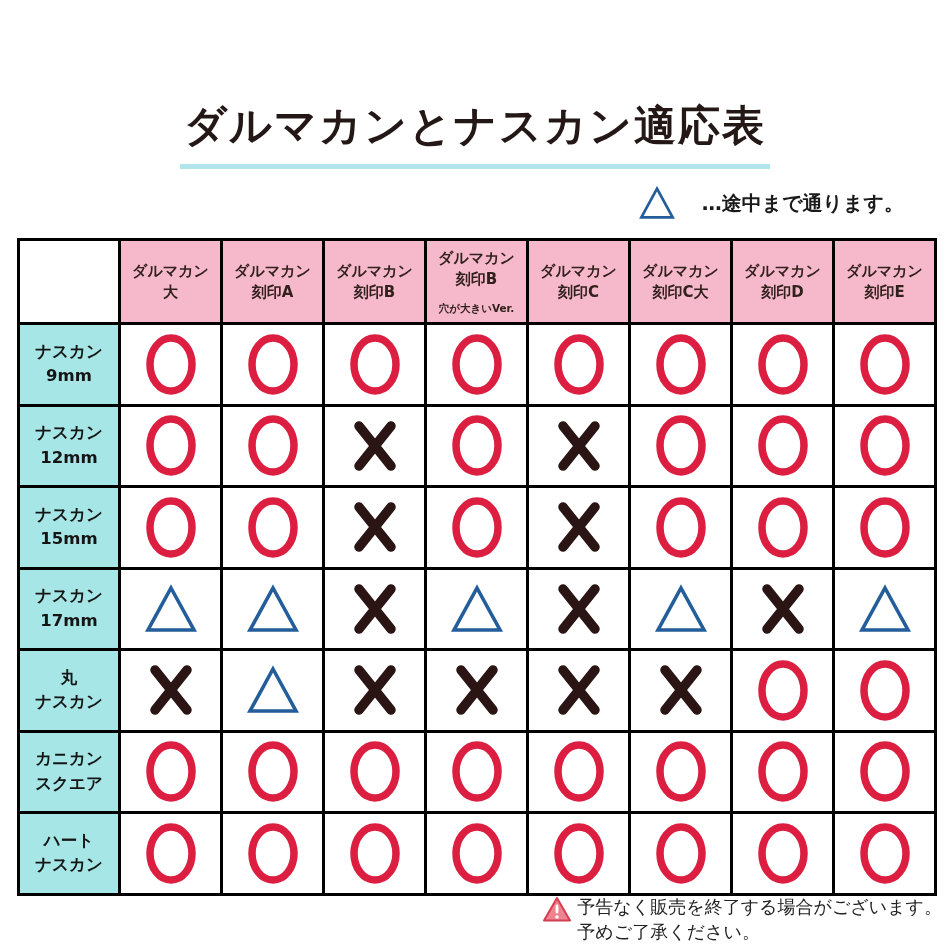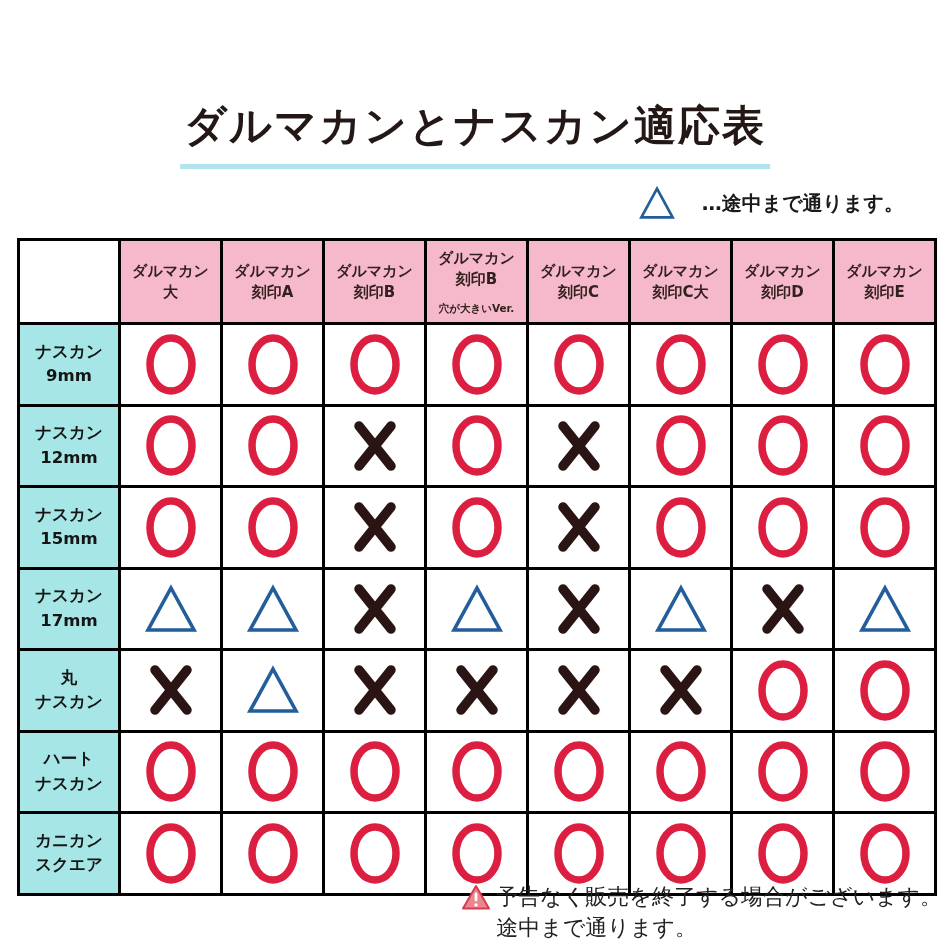--- a/index.html
+++ b/index.html
@@ -35,21 +35,21 @@
   }
   th.col-head .note{display:block;font-size:10.5px;line-height:1.1;margin-top:13px;}
   th.row-head{
     background:#a6e6e6;color:#151515;font-weight:bold;font-size:16.5px;line-height:1.5;
   }
   td.mark-cell{background:#ffffff;}
   td.mark-cell svg{display:block;margin:0 auto;}
   .footer{
     position:absolute;right:8px;bottom:6px;
     display:flex;align-items:flex-start;gap:5px;
-    font-size:22px;color:#222222;
+    font-size:18px;color:#222222;
   }
   .footer .warn-icon{margin-top:2px;flex:0 0 auto;}
   .footer .lines{line-height:1.4;white-space:nowrap;}
 </style>
 </head>
 <body>
 
 <h1 class="page-title">ダルマカンとナスカン適応表</h1>
 
 <div class="legend">
@@ -296,64 +296,64 @@
             <ellipse cx="26" cy="31.5" rx="21" ry="26.5" fill="none" stroke="#dc1e41" stroke-width="7.5"></ellipse>
           </svg>
         </td>
         <td class="mark-cell">
           <svg width="52" height="63" viewBox="0 0 52 63">
             <ellipse cx="26" cy="31.5" rx="21" ry="26.5" fill="none" stroke="#dc1e41" stroke-width="7.5"></ellipse>
           </svg>
         </td>
       </tr>
       <tr class="data-row">
+        <th class="row-head">カニカン<br>スクエア</th>
+        <td class="mark-cell">
+          <svg width="52" height="63" viewBox="0 0 52 63">
+            <ellipse cx="26" cy="31.5" rx="21" ry="26.5" fill="none" stroke="#dc1e41" stroke-width="7.5"></ellipse>
+          </svg>
+        </td>
+        <td class="mark-cell">
+          <svg width="52" height="63" viewBox="0 0 52 63">
+            <ellipse cx="26" cy="31.5" rx="21" ry="26.5" fill="none" stroke="#dc1e41" stroke-width="7.5"></ellipse>
+          </svg>
+        </td>
+        <td class="mark-cell">
+          <svg width="52" height="63" viewBox="0 0 52 63">
+            <ellipse cx="26" cy="31.5" rx="21" ry="26.5" fill="none" stroke="#dc1e41" stroke-width="7.5"></ellipse>
+          </svg>
+        </td>
+        <td class="mark-cell">
+          <svg width="52" height="63" viewBox="0 0 52 63">
+            <ellipse cx="26" cy="31.5" rx="21" ry="26.5" fill="none" stroke="#dc1e41" stroke-width="7.5"></ellipse>
+          </svg>
+        </td>
+        <td class="mark-cell">
+          <svg width="52" height="63" viewBox="0 0 52 63">
+            <ellipse cx="26" cy="31.5" rx="21" ry="26.5" fill="none" stroke="#dc1e41" stroke-width="7.5"></ellipse>
+          </svg>
+        </td>
+        <td class="mark-cell">
+          <svg width="52" height="63" viewBox="0 0 52 63">
+            <ellipse cx="26" cy="31.5" rx="21" ry="26.5" fill="none" stroke="#dc1e41" stroke-width="7.5"></ellipse>
+          </svg>
+        </td>
+        <td class="mark-cell">
+          <svg width="52" height="63" viewBox="0 0 52 63">
+            <ellipse cx="26" cy="31.5" rx="21" ry="26.5" fill="none" stroke="#dc1e41" stroke-width="7.5"></ellipse>
+          </svg>
+        </td>
+        <td class="mark-cell">
+          <svg width="52" height="63" viewBox="0 0 52 63">
+            <ellipse cx="26" cy="31.5" rx="21" ry="26.5" fill="none" stroke="#dc1e41" stroke-width="7.5"></ellipse>
+          </svg>
+        </td>
+      </tr>
+      <tr class="data-row">
         <th class="row-head">ハート<br>ナスカン</th>
-        <td class="mark-cell">
-          <svg width="52" height="63" viewBox="0 0 52 63">
-            <ellipse cx="26" cy="31.5" rx="21" ry="26.5" fill="none" stroke="#dc1e41" stroke-width="7.5"></ellipse>
-          </svg>
-        </td>
-        <td class="mark-cell">
-          <svg width="52" height="63" viewBox="0 0 52 63">
-            <ellipse cx="26" cy="31.5" rx="21" ry="26.5" fill="none" stroke="#dc1e41" stroke-width="7.5"></ellipse>
-          </svg>
-        </td>
-        <td class="mark-cell">
-          <svg width="52" height="63" viewBox="0 0 52 63">
-            <ellipse cx="26" cy="31.5" rx="21" ry="26.5" fill="none" stroke="#dc1e41" stroke-width="7.5"></ellipse>
-          </svg>
-        </td>
-        <td class="mark-cell">
-          <svg width="52" height="63" viewBox="0 0 52 63">
-            <ellipse cx="26" cy="31.5" rx="21" ry="26.5" fill="none" stroke="#dc1e41" stroke-width="7.5"></ellipse>
-          </svg>
-        </td>
-        <td class="mark-cell">
-          <svg width="52" height="63" viewBox="0 0 52 63">
-            <ellipse cx="26" cy="31.5" rx="21" ry="26.5" fill="none" stroke="#dc1e41" stroke-width="7.5"></ellipse>
-          </svg>
-        </td>
-        <td class="mark-cell">
-          <svg width="52" height="63" viewBox="0 0 52 63">
-            <ellipse cx="26" cy="31.5" rx="21" ry="26.5" fill="none" stroke="#dc1e41" stroke-width="7.5"></ellipse>
-          </svg>
-        </td>
-        <td class="mark-cell">
-          <svg width="52" height="63" viewBox="0 0 52 63">
-            <ellipse cx="26" cy="31.5" rx="21" ry="26.5" fill="none" stroke="#dc1e41" stroke-width="7.5"></ellipse>
-          </svg>
-        </td>
-        <td class="mark-cell">
-          <svg width="52" height="63" viewBox="0 0 52 63">
-            <ellipse cx="26" cy="31.5" rx="21" ry="26.5" fill="none" stroke="#dc1e41" stroke-width="7.5"></ellipse>
-          </svg>
-        </td>
-      </tr>
-      <tr class="data-row">
-        <th class="row-head">カニカン<br>スクエア</th>
         <td class="mark-cell">
           <svg width="52" height="63" viewBox="0 0 52 63">
             <ellipse cx="26" cy="31.5" rx="21" ry="26.5" fill="none" stroke="#dc1e41" stroke-width="7.5"></ellipse>
           </svg>
         </td>
         <td class="mark-cell">
           <svg width="52" height="63" viewBox="0 0 52 63">
             <ellipse cx="26" cy="31.5" rx="21" ry="26.5" fill="none" stroke="#dc1e41" stroke-width="7.5"></ellipse>
           </svg>
         </td>
@@ -394,15 +394,15 @@
 <div class="footer">
   <span class="warn-icon" id="warn-icon">
       <svg width="30" height="27" viewBox="0 0 30 27" style="display:block">
         <path d="M15 2 L28 24.5 L2 24.5 Z" fill="#ee8490" stroke="#d43f4f" stroke-width="2" stroke-linejoin="round"></path>
         <rect x="13.6" y="8.5" width="2.8" height="9" rx="1.4" fill="#ffffff"></rect>
         <circle cx="15" cy="21" r="1.7" fill="#ffffff"></circle>
       </svg>
     </span>
   <div class="lines">
     <div>予告なく販売を終了する場合がございます。</div>
-    <div>途中まで通ります。</div>
+    <div>予めご了承ください。</div>
   </div>
 </div>
 
 </body></html>

